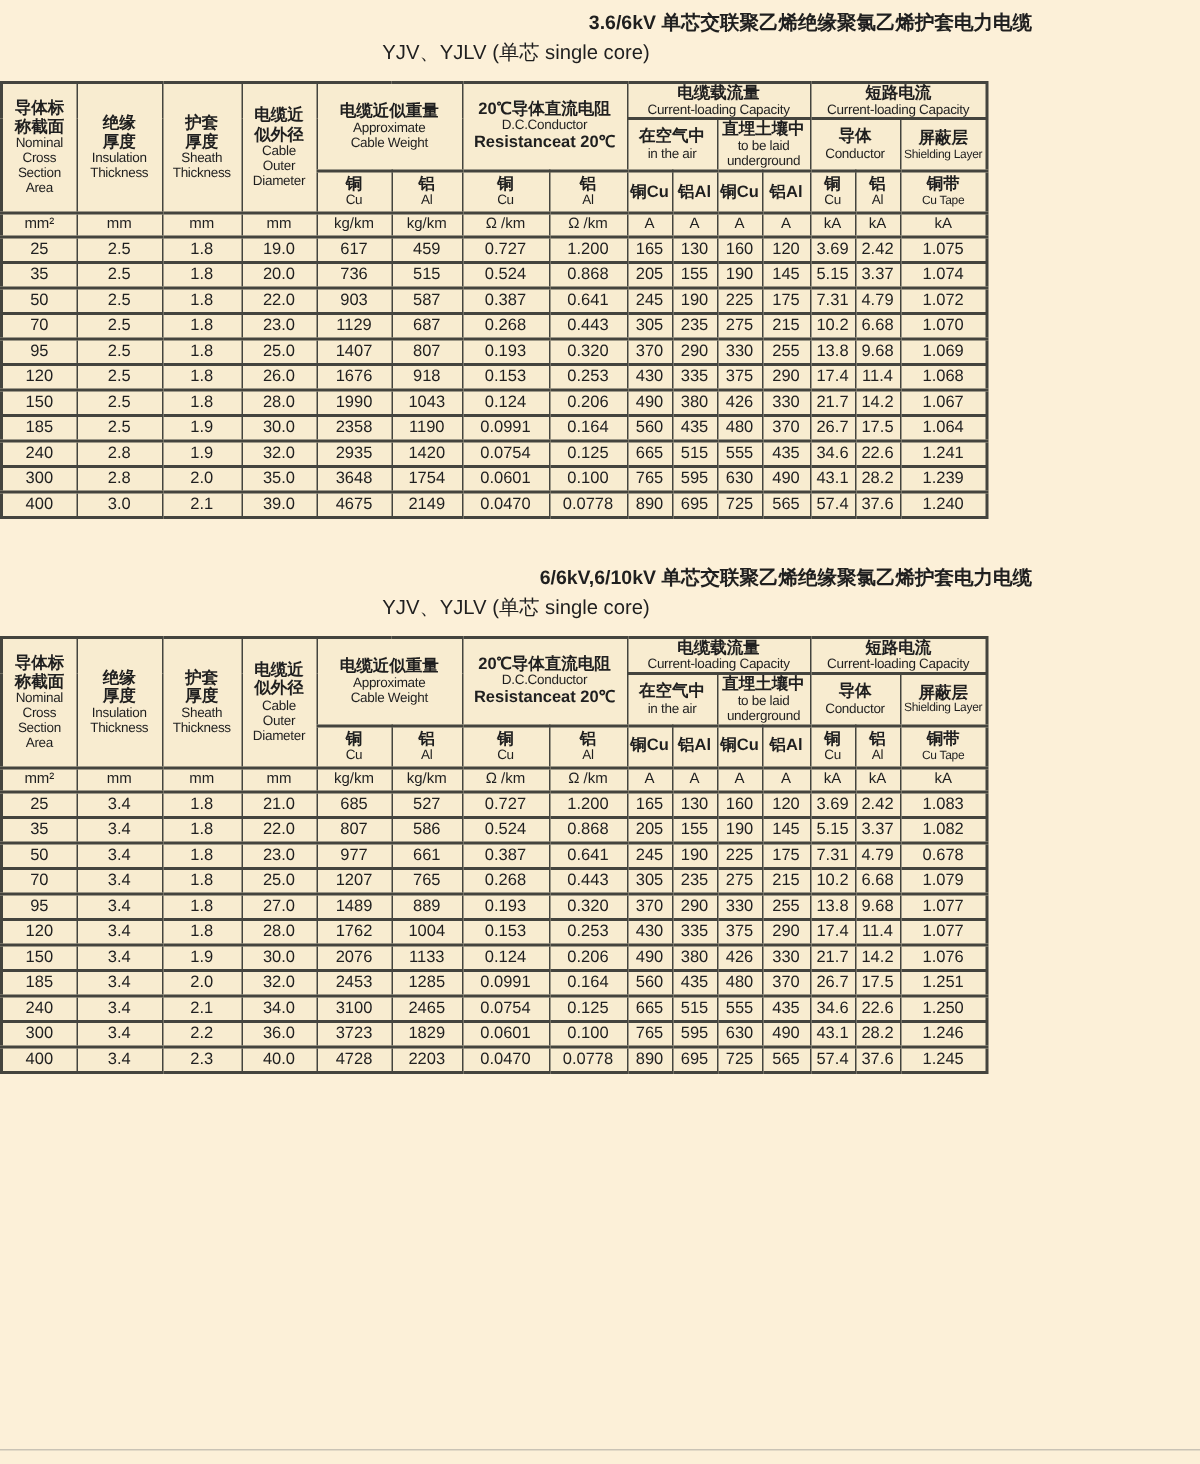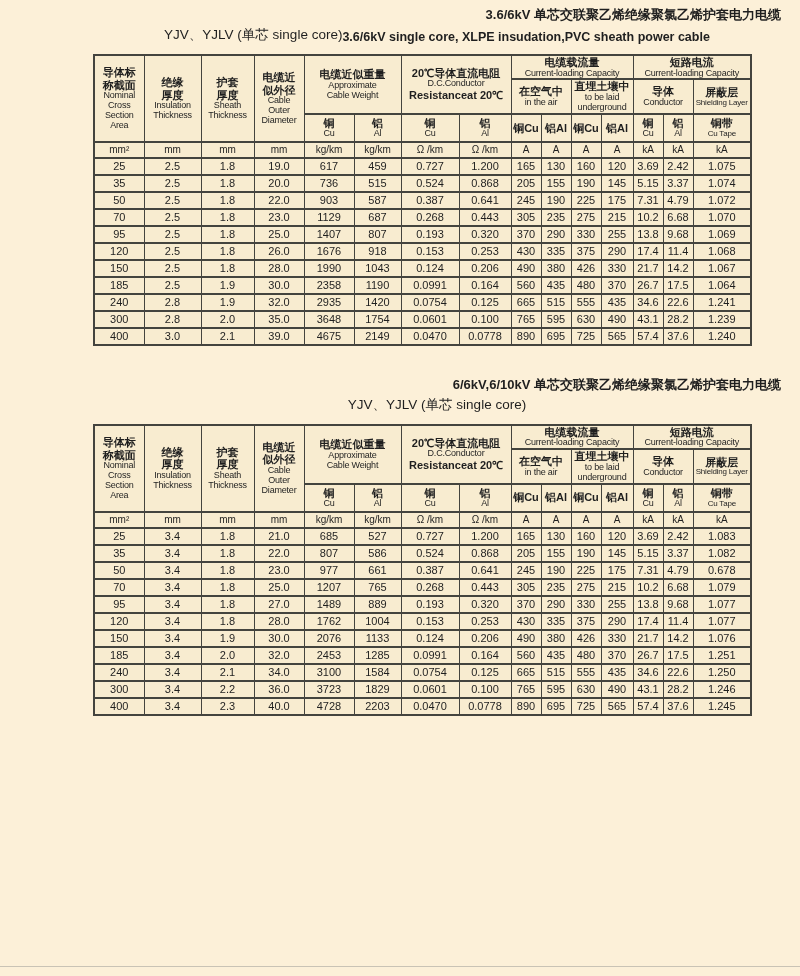--- a/index.html
+++ b/index.html
@@ -4,21 +4,21 @@
 <style>
   html,body{margin:0;padding:0;}
   body{
     width:800px;height:976px;
     background:#FCF0D8;
     font-family:"Liberation Sans", sans-serif;
     color:#1F1F1F;
     position:relative;
     overflow:hidden;
   }
-  .sec{margin-left:93px;width:688px;}
+  .sec{width:688px;}
   .sec-1{padding-top:8px;}
   .sec-2{margin-top:32px;}
   .title-zh{text-align:right;font-weight:bold;font-size:13px;line-height:1.15;}
   .title-line2{display:flex;justify-content:center;align-items:flex-end;margin-top:3px;}
   .series-label{font-size:13.5px;font-weight:400;white-space:nowrap;}
   .title-en{font-weight:bold;font-size:12.5px;white-space:nowrap;}
   table.spec{
     border-collapse:collapse;
     table-layout:fixed;
     width:657px;
@@ -50,21 +50,20 @@
     background:#C9C3B5;
   }
 </style>
 </head>
 <body>
 
 <section class="sec sec-1">
   <div class="title-zh">3.6/6kV 单芯交联聚乙烯绝缘聚氯乙烯护套电力电缆</div>
   <div class="title-line2">
     <span class="series-label">YJV、YJLV (单芯 single core)</span>
-    <span class="title-en">3.6/6kV single core, XLPE insudation,PVC sheath power cable</span>
   </div>
   <table class="spec" id="table1">
       <colgroup>
         <col style="width: 50px;">
         <col style="width: 57px;">
         <col style="width: 53px;">
         <col style="width: 50px;">
         <col style="width: 50px;">
         <col style="width: 47px;">
         <col style="width: 58px;">
@@ -682,21 +681,21 @@
           <td>26.7</td>
           <td>17.5</td>
           <td>1.251</td>
         </tr>
         <tr>
           <td>240</td>
           <td>3.4</td>
           <td>2.1</td>
           <td>34.0</td>
           <td>3100</td>
-          <td>1584</td>
+          <td>2465</td>
           <td>0.0754</td>
           <td>0.125</td>
           <td>665</td>
           <td>515</td>
           <td>555</td>
           <td>435</td>
           <td>34.6</td>
           <td>22.6</td>
           <td>1.250</td>
         </tr>

